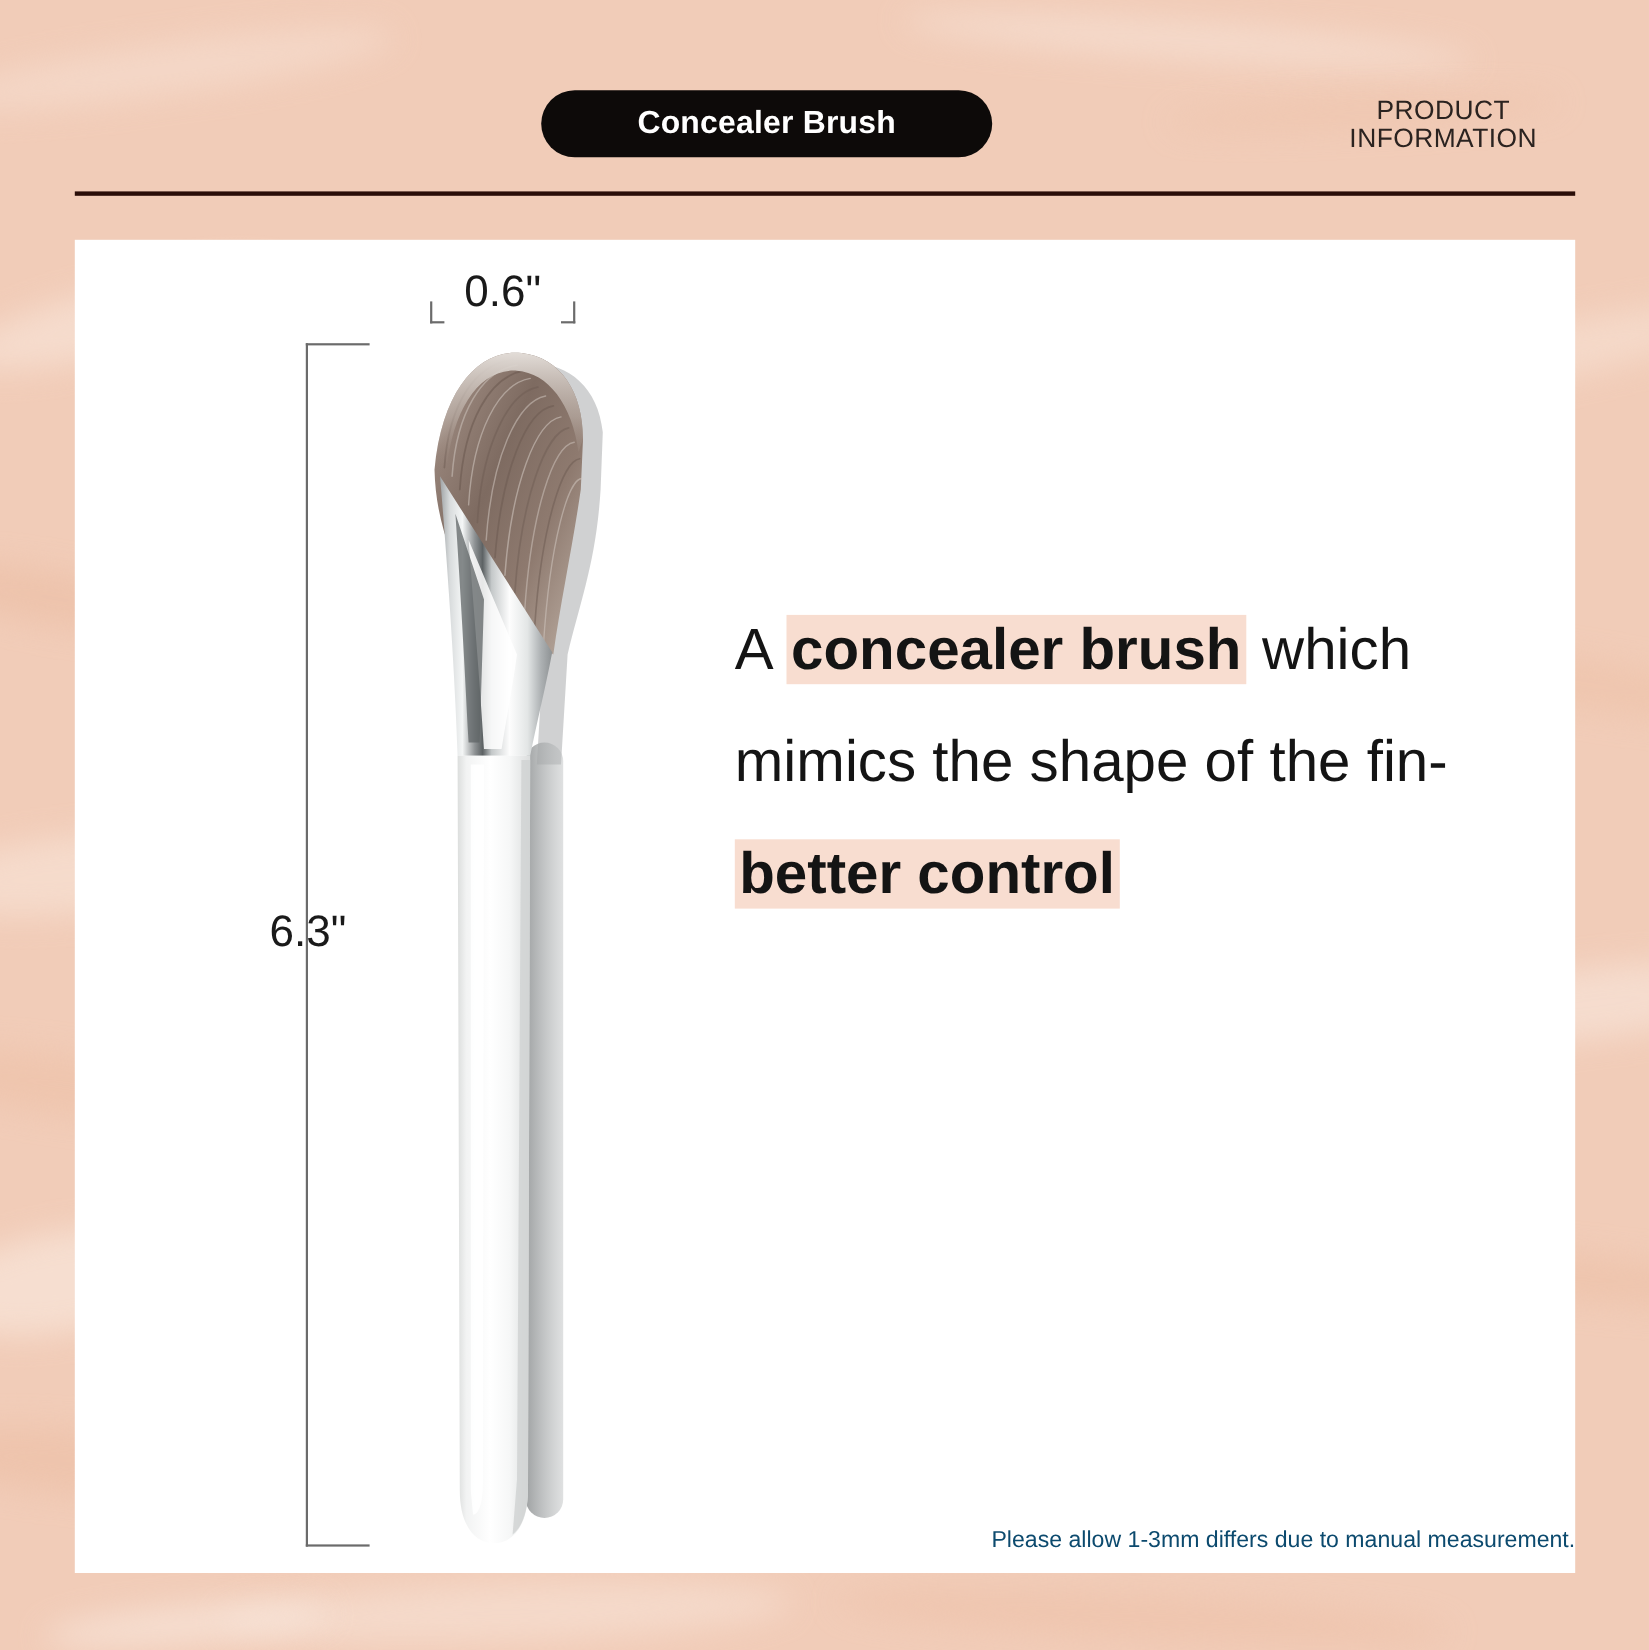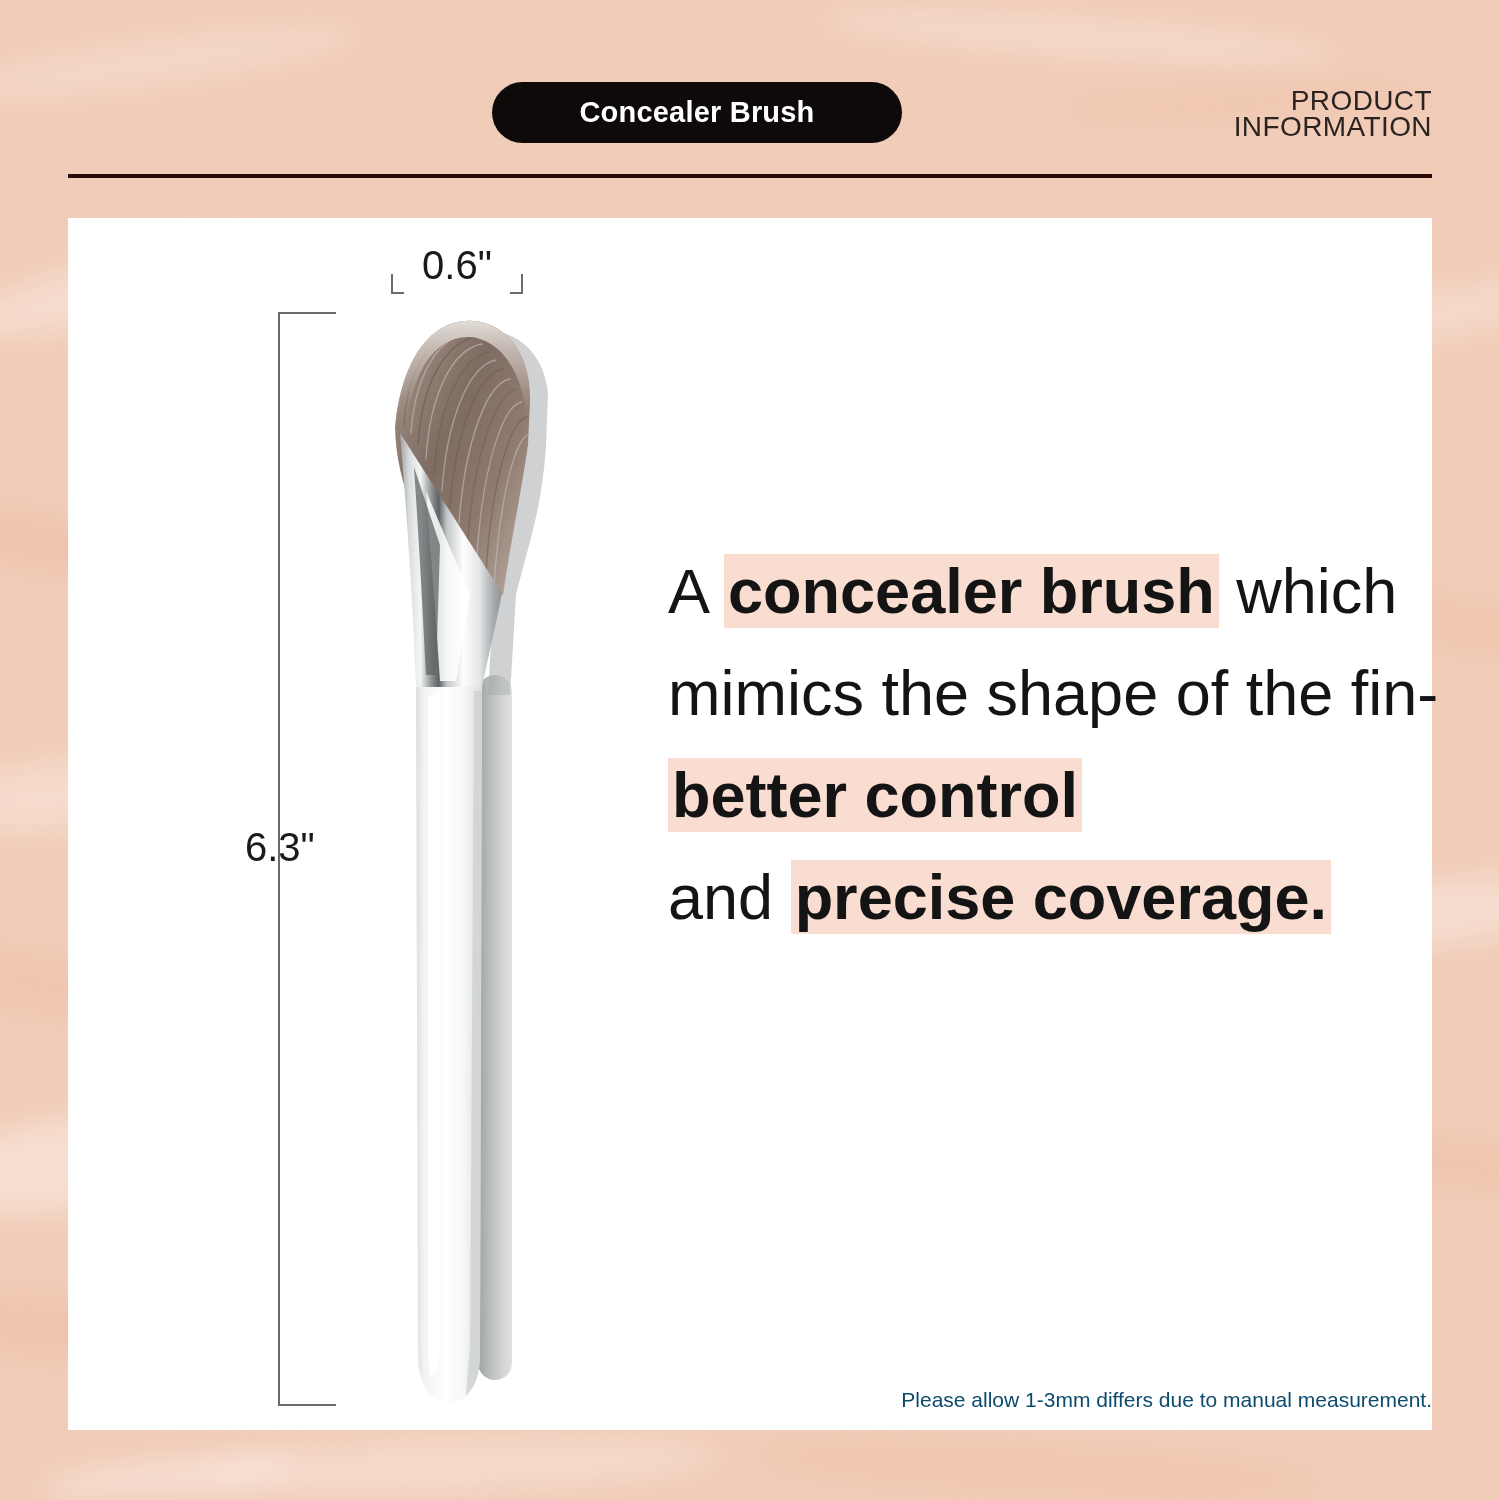--- a/index.html
+++ b/index.html
@@ -29,22 +29,22 @@
     position:absolute;left:492px;top:82px;width:410px;height:61px;
     background:#0d0a09;border-radius:31px;
     display:flex;align-items:center;justify-content:center;
   }
   #title-pill .label{
     color:#ffffff;font-size:29px;font-weight:bold;letter-spacing:.2px;
     font-family:"Liberation Sans",sans-serif;
   }
   #product-info{
     position:absolute;right:67px;top:88px;width:240px;
-    text-align:right;color:#2b2320;
-    font-size:28px;line-height:26px;letter-spacing:.4px;
+    text-align:center;color:#2b2320;
+    font-size:24px;line-height:26px;letter-spacing:.4px;
     font-family:"Liberation Sans",sans-serif;
   }
   #header-rule{
     position:absolute;left:68px;top:174px;width:1364px;height:4px;
     background:#2a0d08;
   }
 
   
   #card{
     position:absolute;left:68px;top:218px;width:1364px;height:1212px;
@@ -82,21 +82,21 @@
   #brush{position:absolute;left:370px;top:295px;width:230px;height:1140px;}
   #brush svg{display:block;width:230px;height:1140px;}
 
   
   #copy{
     position:absolute;left:668px;top:540px;width:740px;
     font-family:"Liberation Sans",sans-serif;
     color:#141414;
   }
   #copy .line{
-    font-size:63px;line-height:102px;font-weight:normal;white-space:nowrap;
+    font-size:53px;line-height:102px;font-weight:normal;white-space:nowrap;
   }
   #copy .line.c{}
   #copy .hl{background:#f8ddd0;font-weight:bold;padding:2px 4px;}
 
   
   #footnote{
     position:absolute;right:67px;top:1388px;
     font-size:21px;color:#0c4a6e;
     font-family:"Liberation Sans",sans-serif;
     white-space:nowrap;
@@ -229,16 +229,15 @@
            C 62 1108, 48 1092, 48 1060 Z" fill="url(#handleGrad)"></path>
   <path d="M58 400 L 70 400 L 69 1055 C 69 1072, 65 1082, 60 1082 L 58 1060 Z" fill="#ffffff" opacity=".9"></path>
   <path d="M104 396 L 112 396 L 110 1058 C 110 1080, 104 1094, 96 1100 L 100 1050 Z" fill="#cfd2d2" opacity=".8"></path>
 </svg>
 </div>
 
 <div id="copy">
   <div class="line"><span>A </span><span class="hl">concealer brush</span><span> which</span></div>
   <div class="line">mimics the shape of the fin-</div>
   <div class="line c"><span class="hl">better control</span></div>
-  <div class="line c"><span>and </span><span class="hl">precise coverage.</span></div>
 </div>
 
 <div id="footnote">Please allow 1-3mm differs due to manual measurement.</div>
 
 </body></html>

